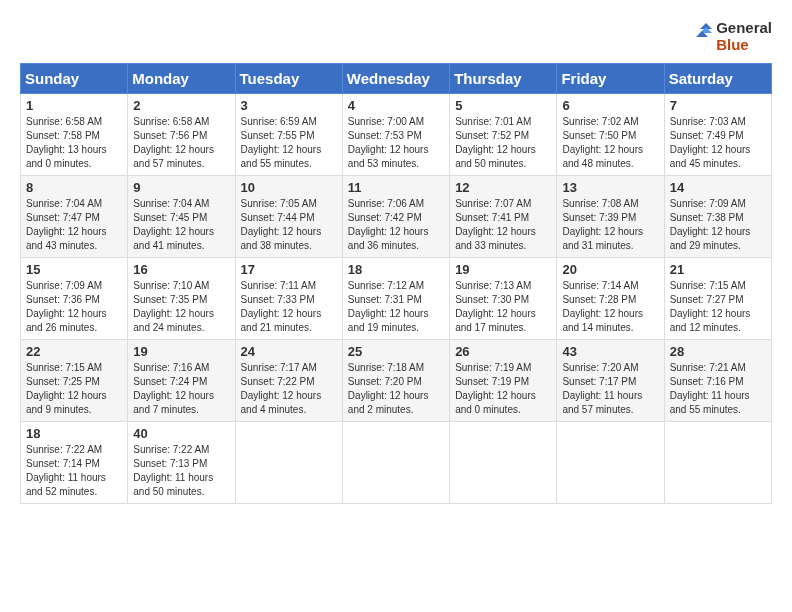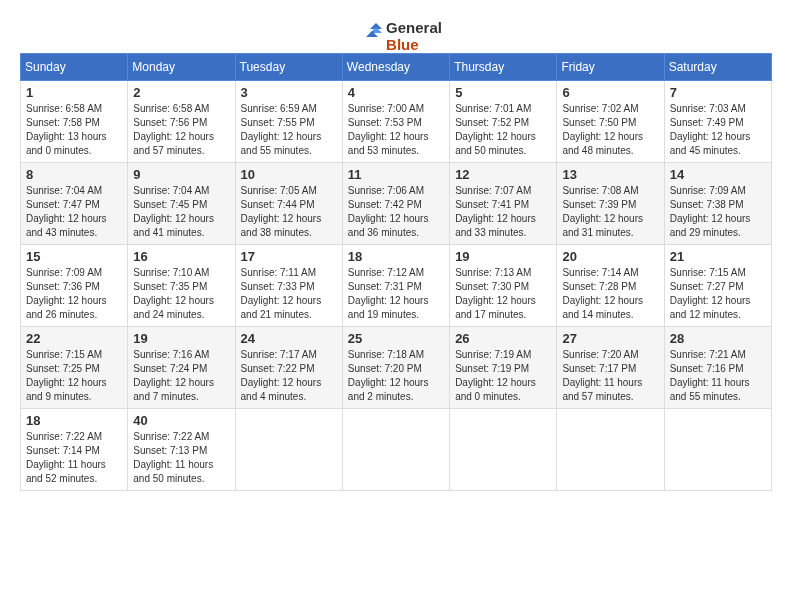--- a/index.html
+++ b/index.html
@@ -5,23 +5,23 @@
     * { margin: 0; padding: 0; box-sizing: border-box; }
     body {
       font-family: Arial, sans-serif;
       background: #fff;
       width: 792px;
       min-height: 612px;
       padding: 20px;
     }
     .header {
       display: flex;
-      justify-content: center;
+      justify-content: flex-end;
       align-items: flex-start;
-      margin-bottom: 0;
+      margin-bottom: 10px;
     }
     .logo {
       display: flex;
       align-items: center;
       gap: 4px;
     }
     .title-block {
       text-align: right;
     }
     .month-year {
@@ -35,22 +35,22 @@
     }
     table {
       width: 100%;
       border-collapse: collapse;
       table-layout: fixed;
     }
     th {
       background-color: #3a6fc4;
       color: white;
       padding: 6px 4px;
-      font-size: 12px;
-      font-weight: normal;
+      font-size: 15px;
+      font-weight: bold;
       text-align: left;
       border: 1px solid #5588dd;
     }
     td {
       vertical-align: top;
       padding: 4px 5px;
       font-size: 10.5px;
       color: #333;
       border: 1px solid #ddd;
       height: 80px;
@@ -217,21 +217,21 @@
         </td>
         <td>
           <span class="day-num">25</span>
           <div class="cell-content">Sunrise: 7:18 AM<br>Sunset: 7:20 PM<br>Daylight: 12 hours<br>and 2 minutes.</div>
         </td>
         <td>
           <span class="day-num">26</span>
           <div class="cell-content">Sunrise: 7:19 AM<br>Sunset: 7:19 PM<br>Daylight: 12 hours<br>and 0 minutes.</div>
         </td>
         <td>
-          <span class="day-num">27</span>
+          <span class="day-num">43</span>
           <div class="cell-content">Sunrise: 7:20 AM<br>Sunset: 7:17 PM<br>Daylight: 11 hours<br>and 57 minutes.</div>
         </td>
         <td>
           <span class="day-num">28</span>
           <div class="cell-content">Sunrise: 7:21 AM<br>Sunset: 7:16 PM<br>Daylight: 11 hours<br>and 55 minutes.</div>
         </td>
       </tr>
       <tr>
         <td>
           <span class="day-num">18</span>

